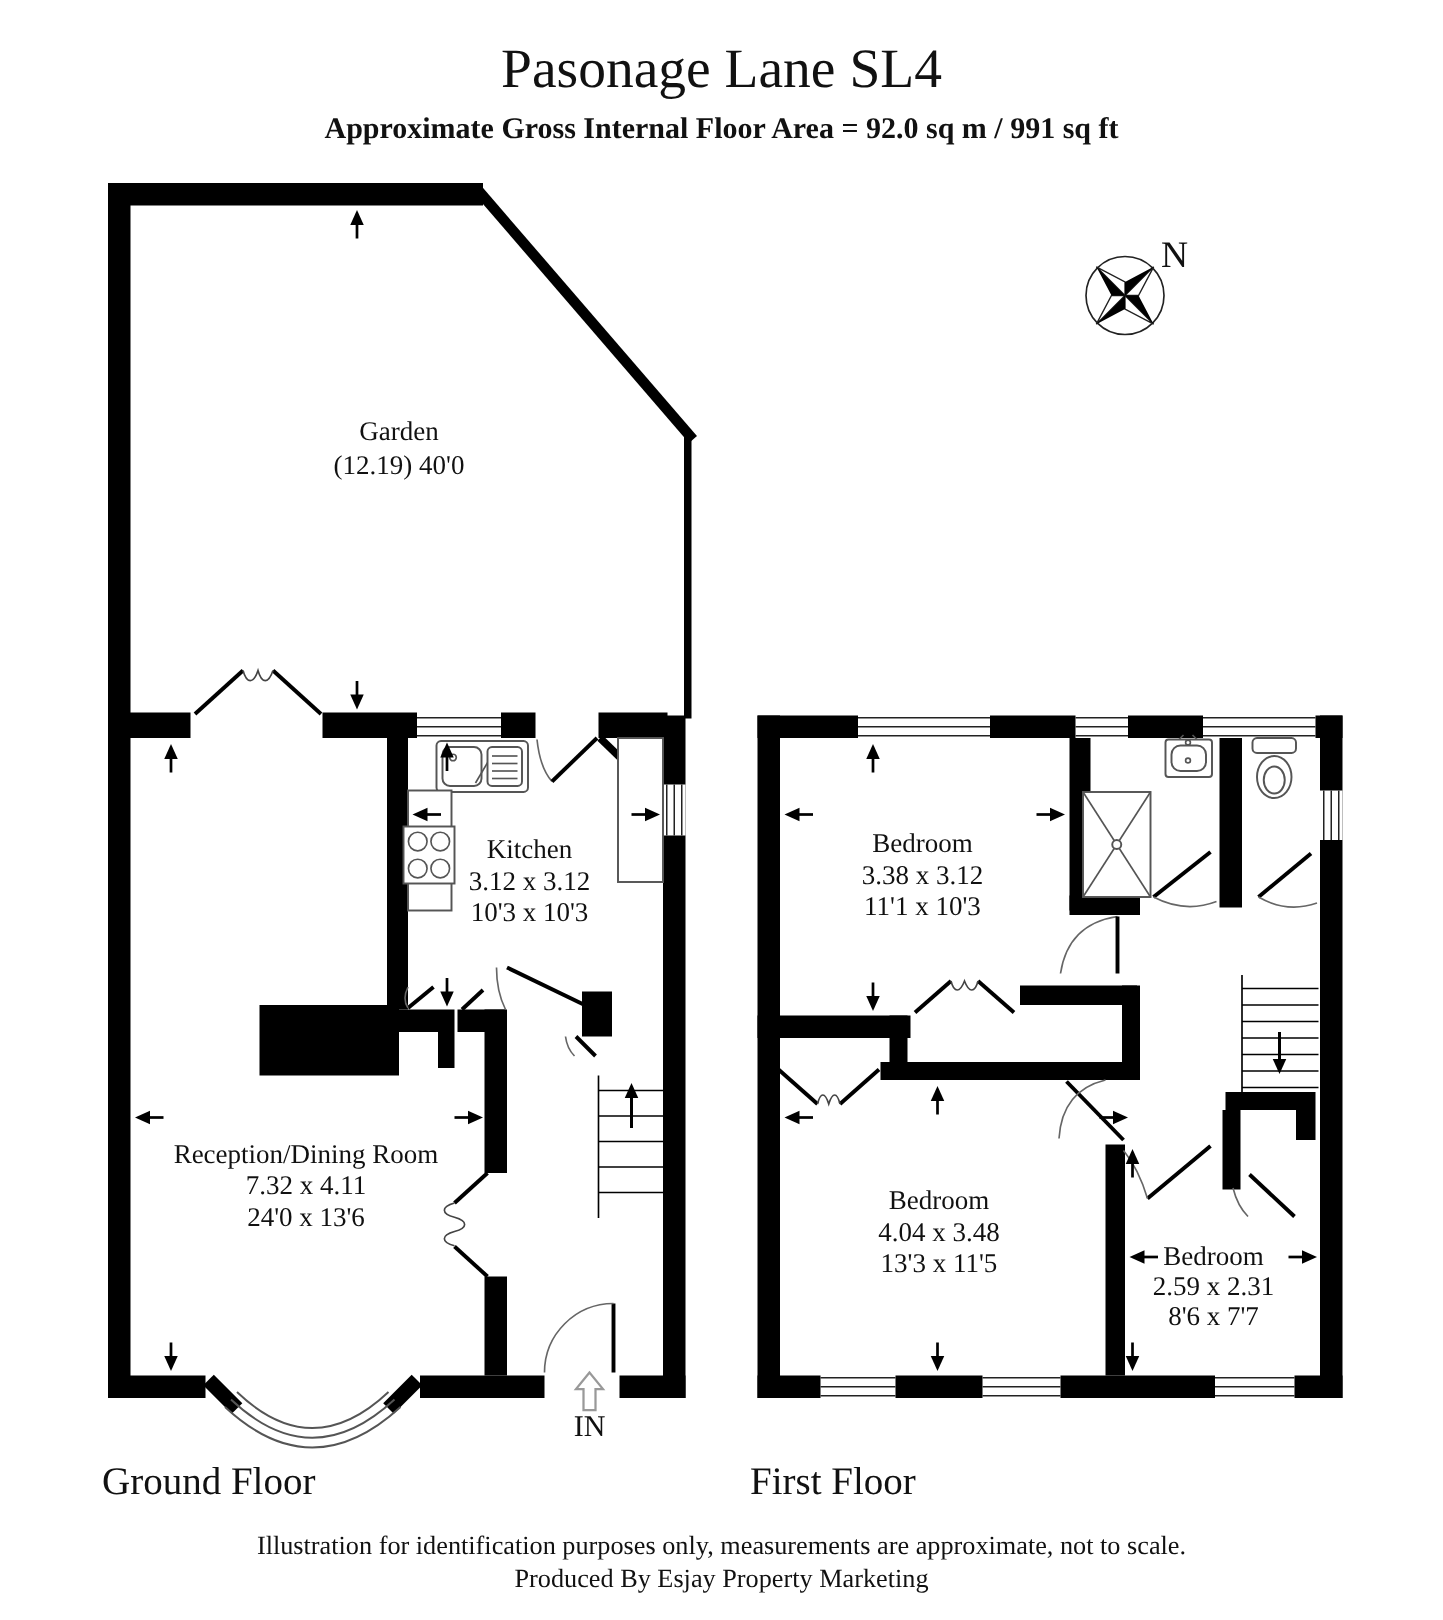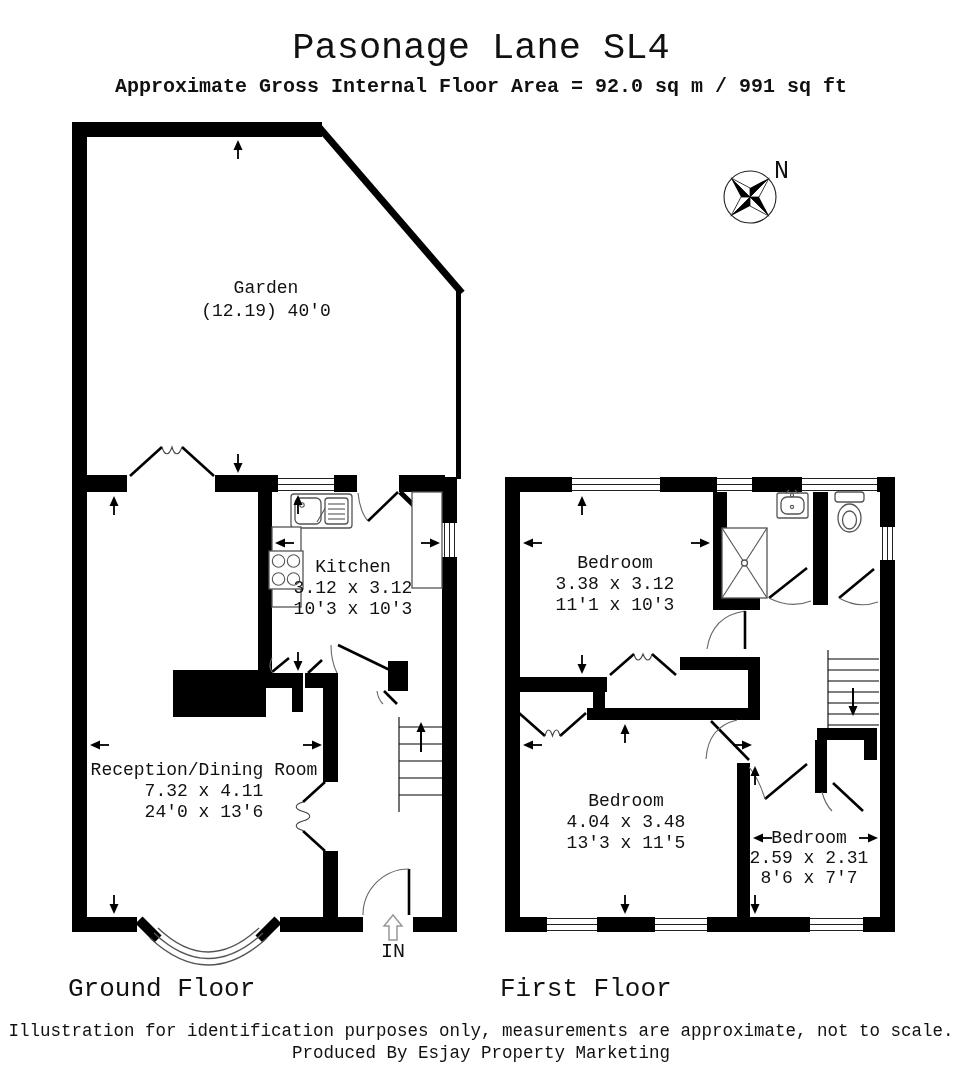--- a/index.html
+++ b/index.html
@@ -1,17 +1,17 @@
 <!DOCTYPE html>
 <html><head>
 <meta charset="utf-8">
 <style>
   html,body{margin:0;padding:0;background:#ffffff;}
   .page{position:relative;width:962px;height:1080px;background:#ffffff;overflow:hidden;
-        font-family:Liberation Mono, monospace;text-align:center;}
+        font-family:Liberation Serif, serif;text-align:center;}
   svg{display:block;}
   .wall{fill:#000000;stroke:none;}
   .thinwall{stroke:#000000;fill:none;}
   .fixture{fill:#ffffff;stroke:#555555;stroke-width:1.3;}
   .fixline{fill:none;stroke:#555555;stroke-width:1.1;}
   .doorarc{fill:none;stroke:#666666;stroke-width:1.1;}
   .leaf{stroke:#000000;stroke-width:2.6;fill:none;}
   .leaf-thick{stroke:#000000;stroke-width:5;fill:none;}
   .winline{stroke:#222222;stroke-width:1;fill:none;}
   .tread{stroke:#000000;stroke-width:1.1;fill:none;}

